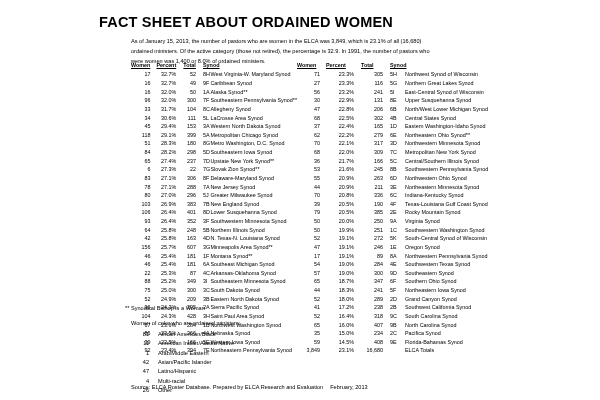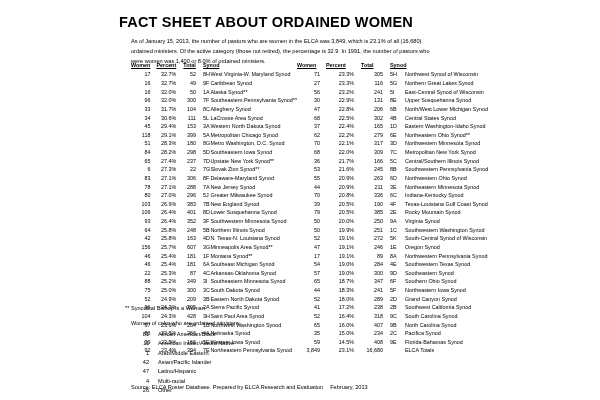--- a/index.html
+++ b/index.html
@@ -25,21 +25,20 @@
   }
   #doc-title {
     position: absolute;
     top: 14px;
     left: 0;
     width: 492px;
     text-align: center;
     font-size: 14.5px;
     font-weight: bold;
     letter-spacing: 0.2px;
-    padding-left: 20px;
   }
   #intro {
     position: absolute;
     top: 36px;
     left: 131px;
     width: 300px;
     font-size: 5.6px;
     line-height: 1.82;
     text-align: left;
   }

